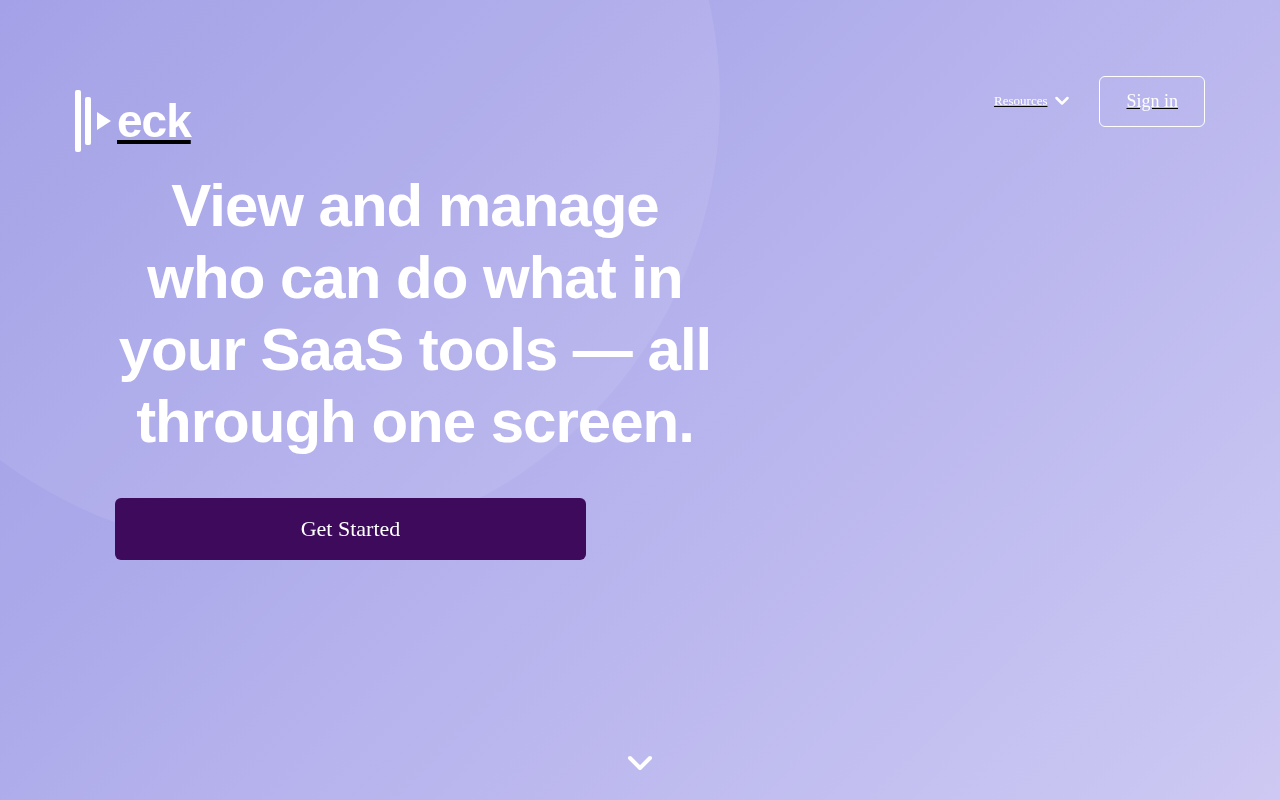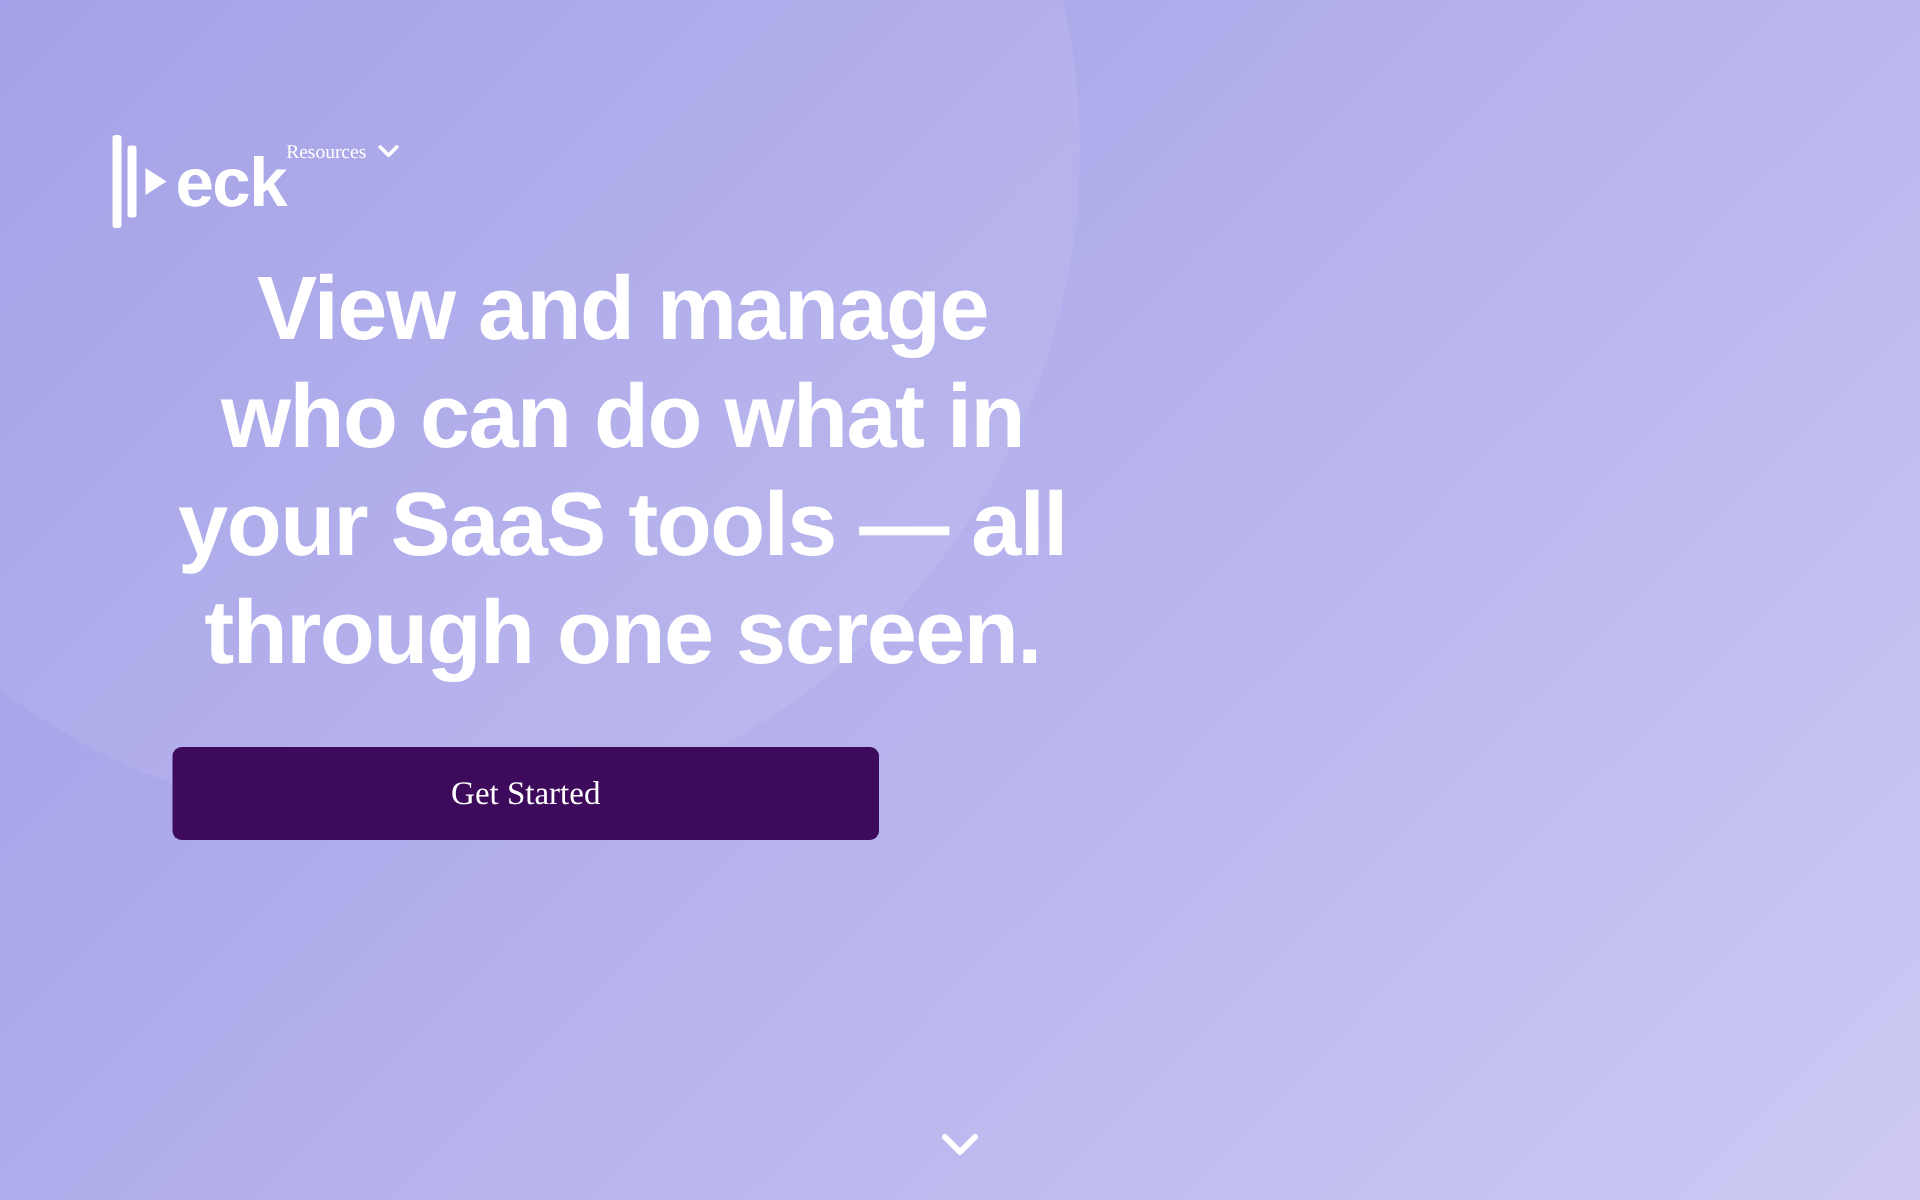--- a/index.html
+++ b/index.html
@@ -24,23 +24,24 @@
       top: -350px;
       left: -180px;
       pointer-events: none;
     }
     .header {
       position: absolute;
       top: 0;
       left: 0;
       right: 0;
       display: flex;
-      justify-content: flex-start;
+      justify-content: space-between;
       align-items: center;
       padding: 90px 75px 0 75px;
+      text-decoration: underline;
     }
     .logo {
       display: flex;
       align-items: center;
       gap: 2px;
     }
     .logo-bars {
       display: flex;
       align-items: center;
       gap: 4px;
@@ -165,20 +166,21 @@
   </div>
   <div class="nav">
     <div class="resources">
       <span>Resources</span>
       <span class="chevron-down">
         <svg width="14" height="10" viewBox="0 0 14 10" fill="none">
           <path d="M1.5 2L7 7.5L12.5 2" stroke="white" stroke-width="2.5" stroke-linecap="round" stroke-linejoin="round"></path>
         </svg>
       </span>
     </div>
+    <button class="signin">Sign in</button>
   </div>
 </div>
 
 <div class="main">
   <h1 class="headline">View and manage who can do what in your SaaS tools — all through one screen.</h1>
   <button class="cta">Get Started</button>
 </div>
 
 <div class="scroll-indicator">
   <span>

